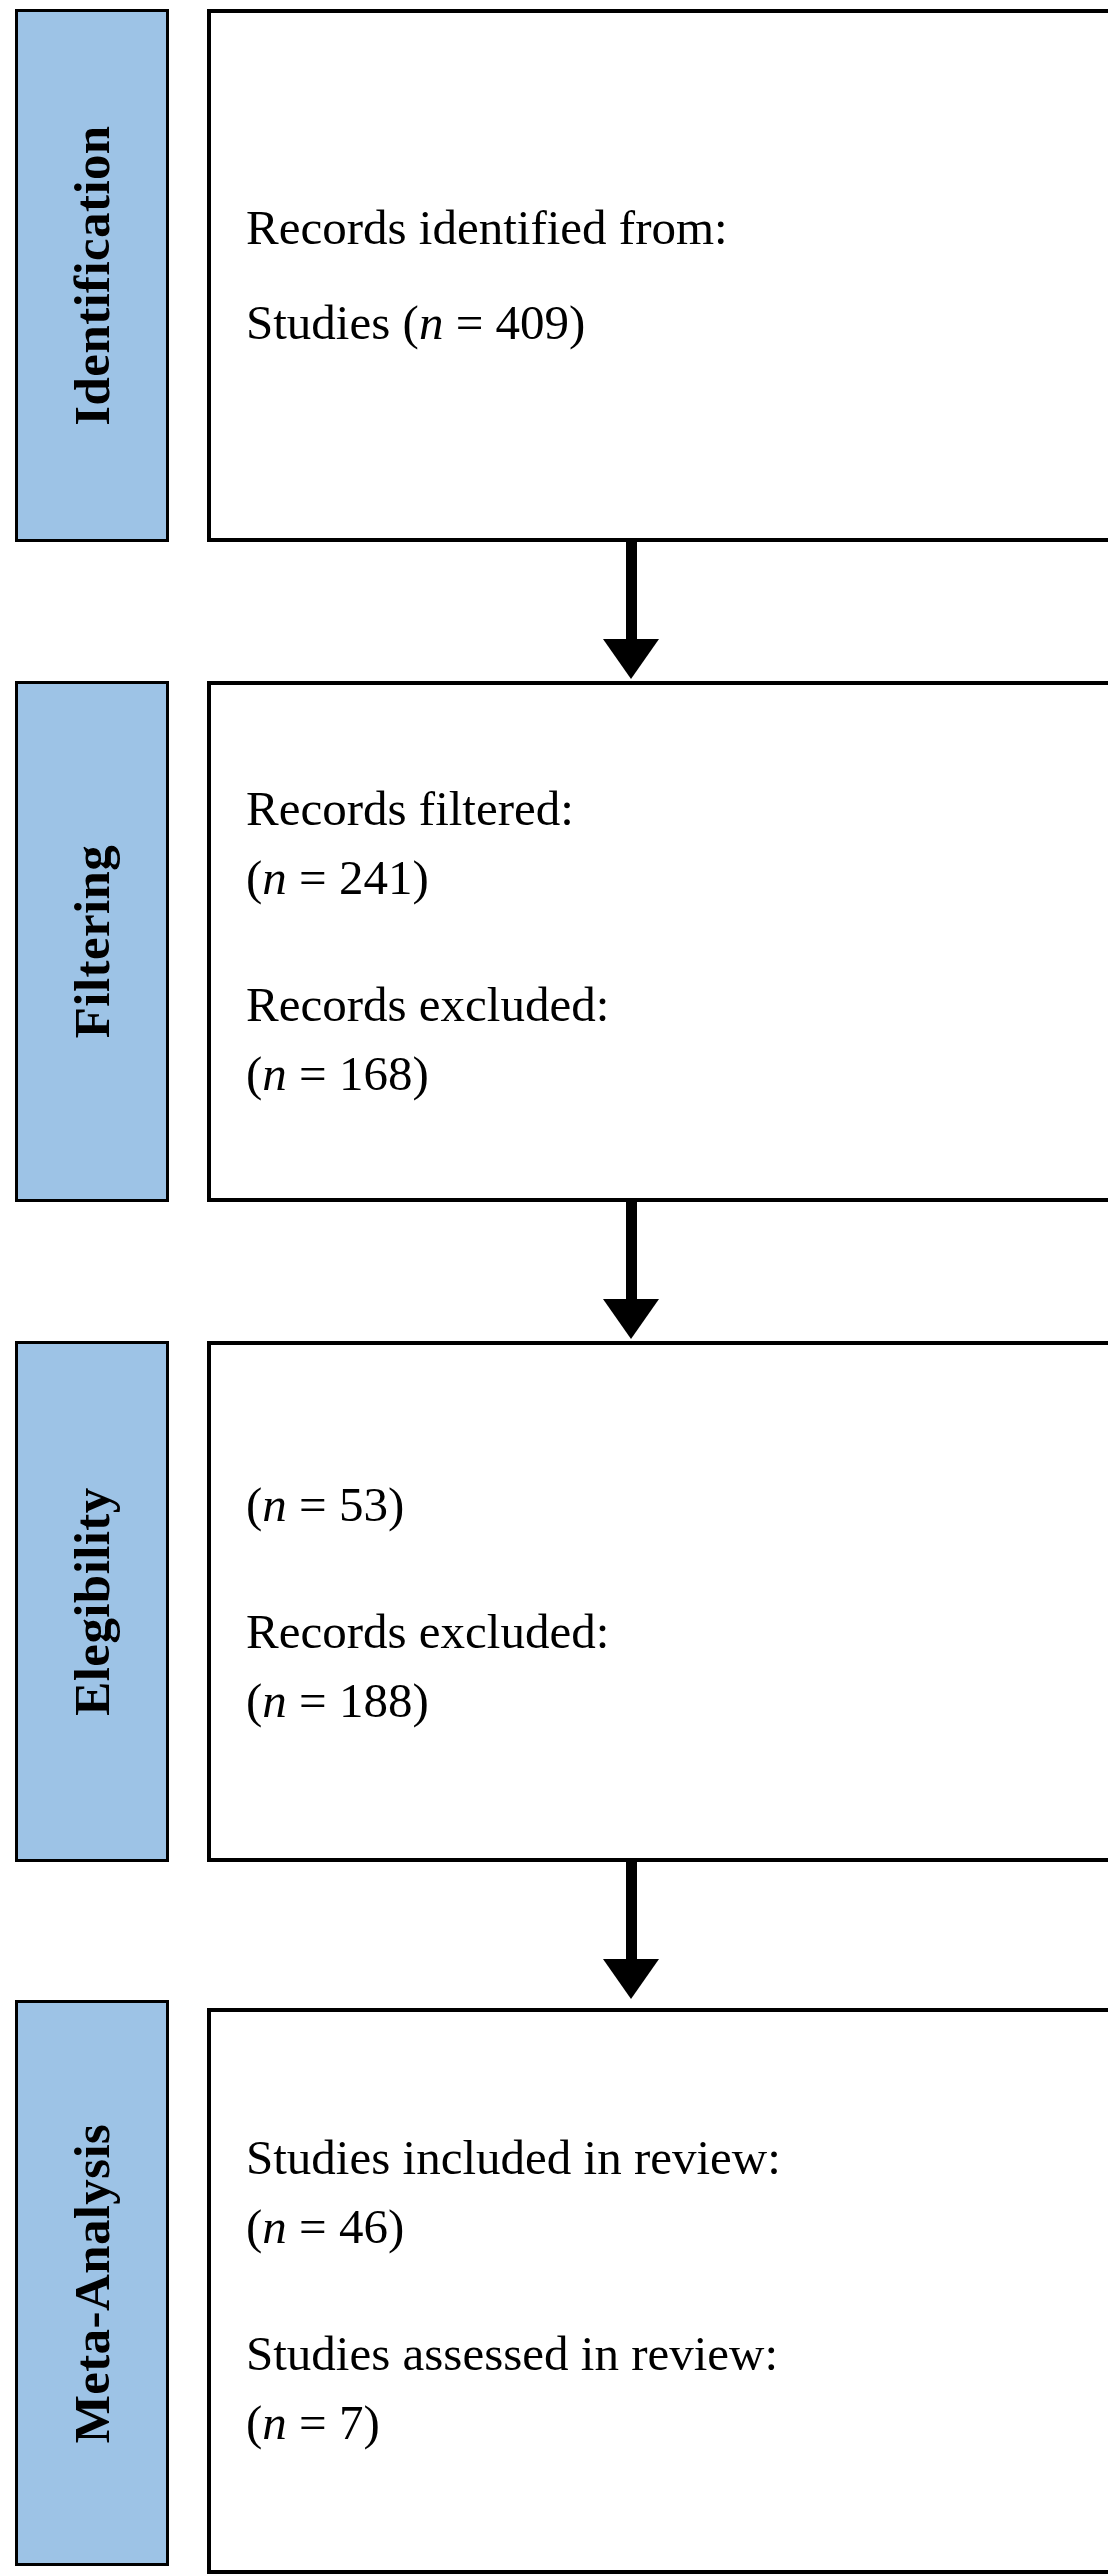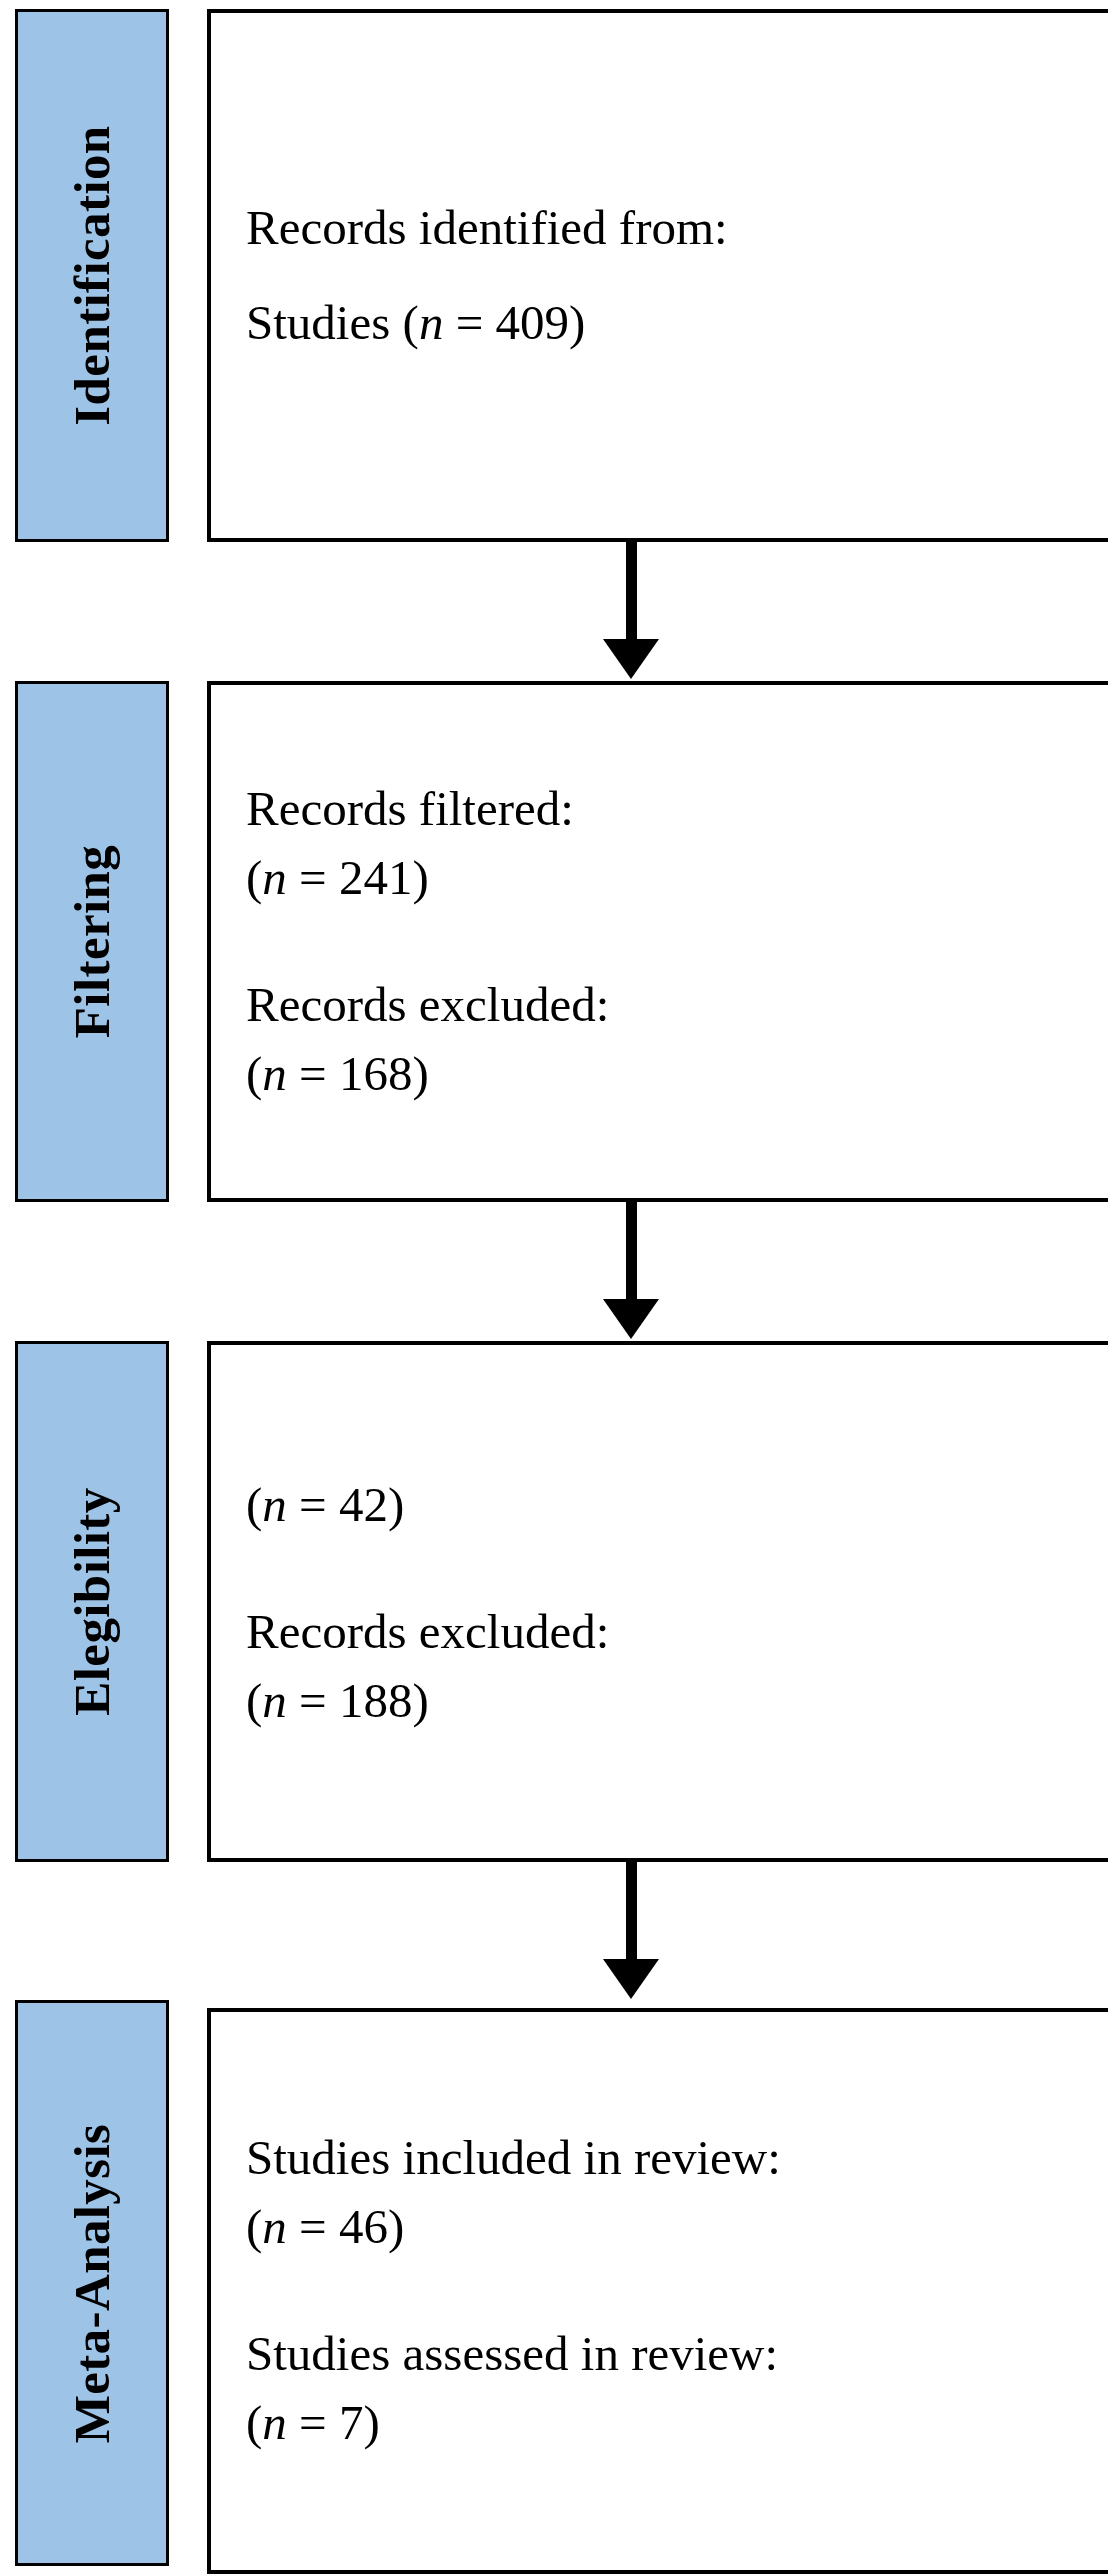--- a/index.html
+++ b/index.html
@@ -136,21 +136,21 @@
   <div class="arrow" style="top:1202px;height:139px;">
     <div class="shaft" style="height:99px;"></div>
     <div class="head" style="top:97px;"></div>
   </div>
 
   <div class="stage" style="top:1341px;height:521px;">
     <div class="label-bar" style="top:0px;height:521px;">
       <span class="label-text">Elegibility</span>
     </div>
     <div class="content-box" style="top:0px;height:521px;">
-      <p class="para" style="margin-top:4.6px;"><span>(</span><span class="n-italic">n</span><span> = 42)</span></p>
+      <p class="para" style="margin-top:4.6px;"><span>(</span><span class="n-italic">n</span><span> = 53)</span></p>
       <p class="para" style="margin-top:62px;"><span>Records excluded:</span></p>
       <p class="para" style="margin-top:4.6px;"><span>(</span><span class="n-italic">n</span><span> = 188)</span></p>
     </div>
   </div>
 
   <div class="arrow" style="top:1862px;height:139px;">
     <div class="shaft" style="height:99px;"></div>
     <div class="head" style="top:97px;"></div>
   </div>
 

